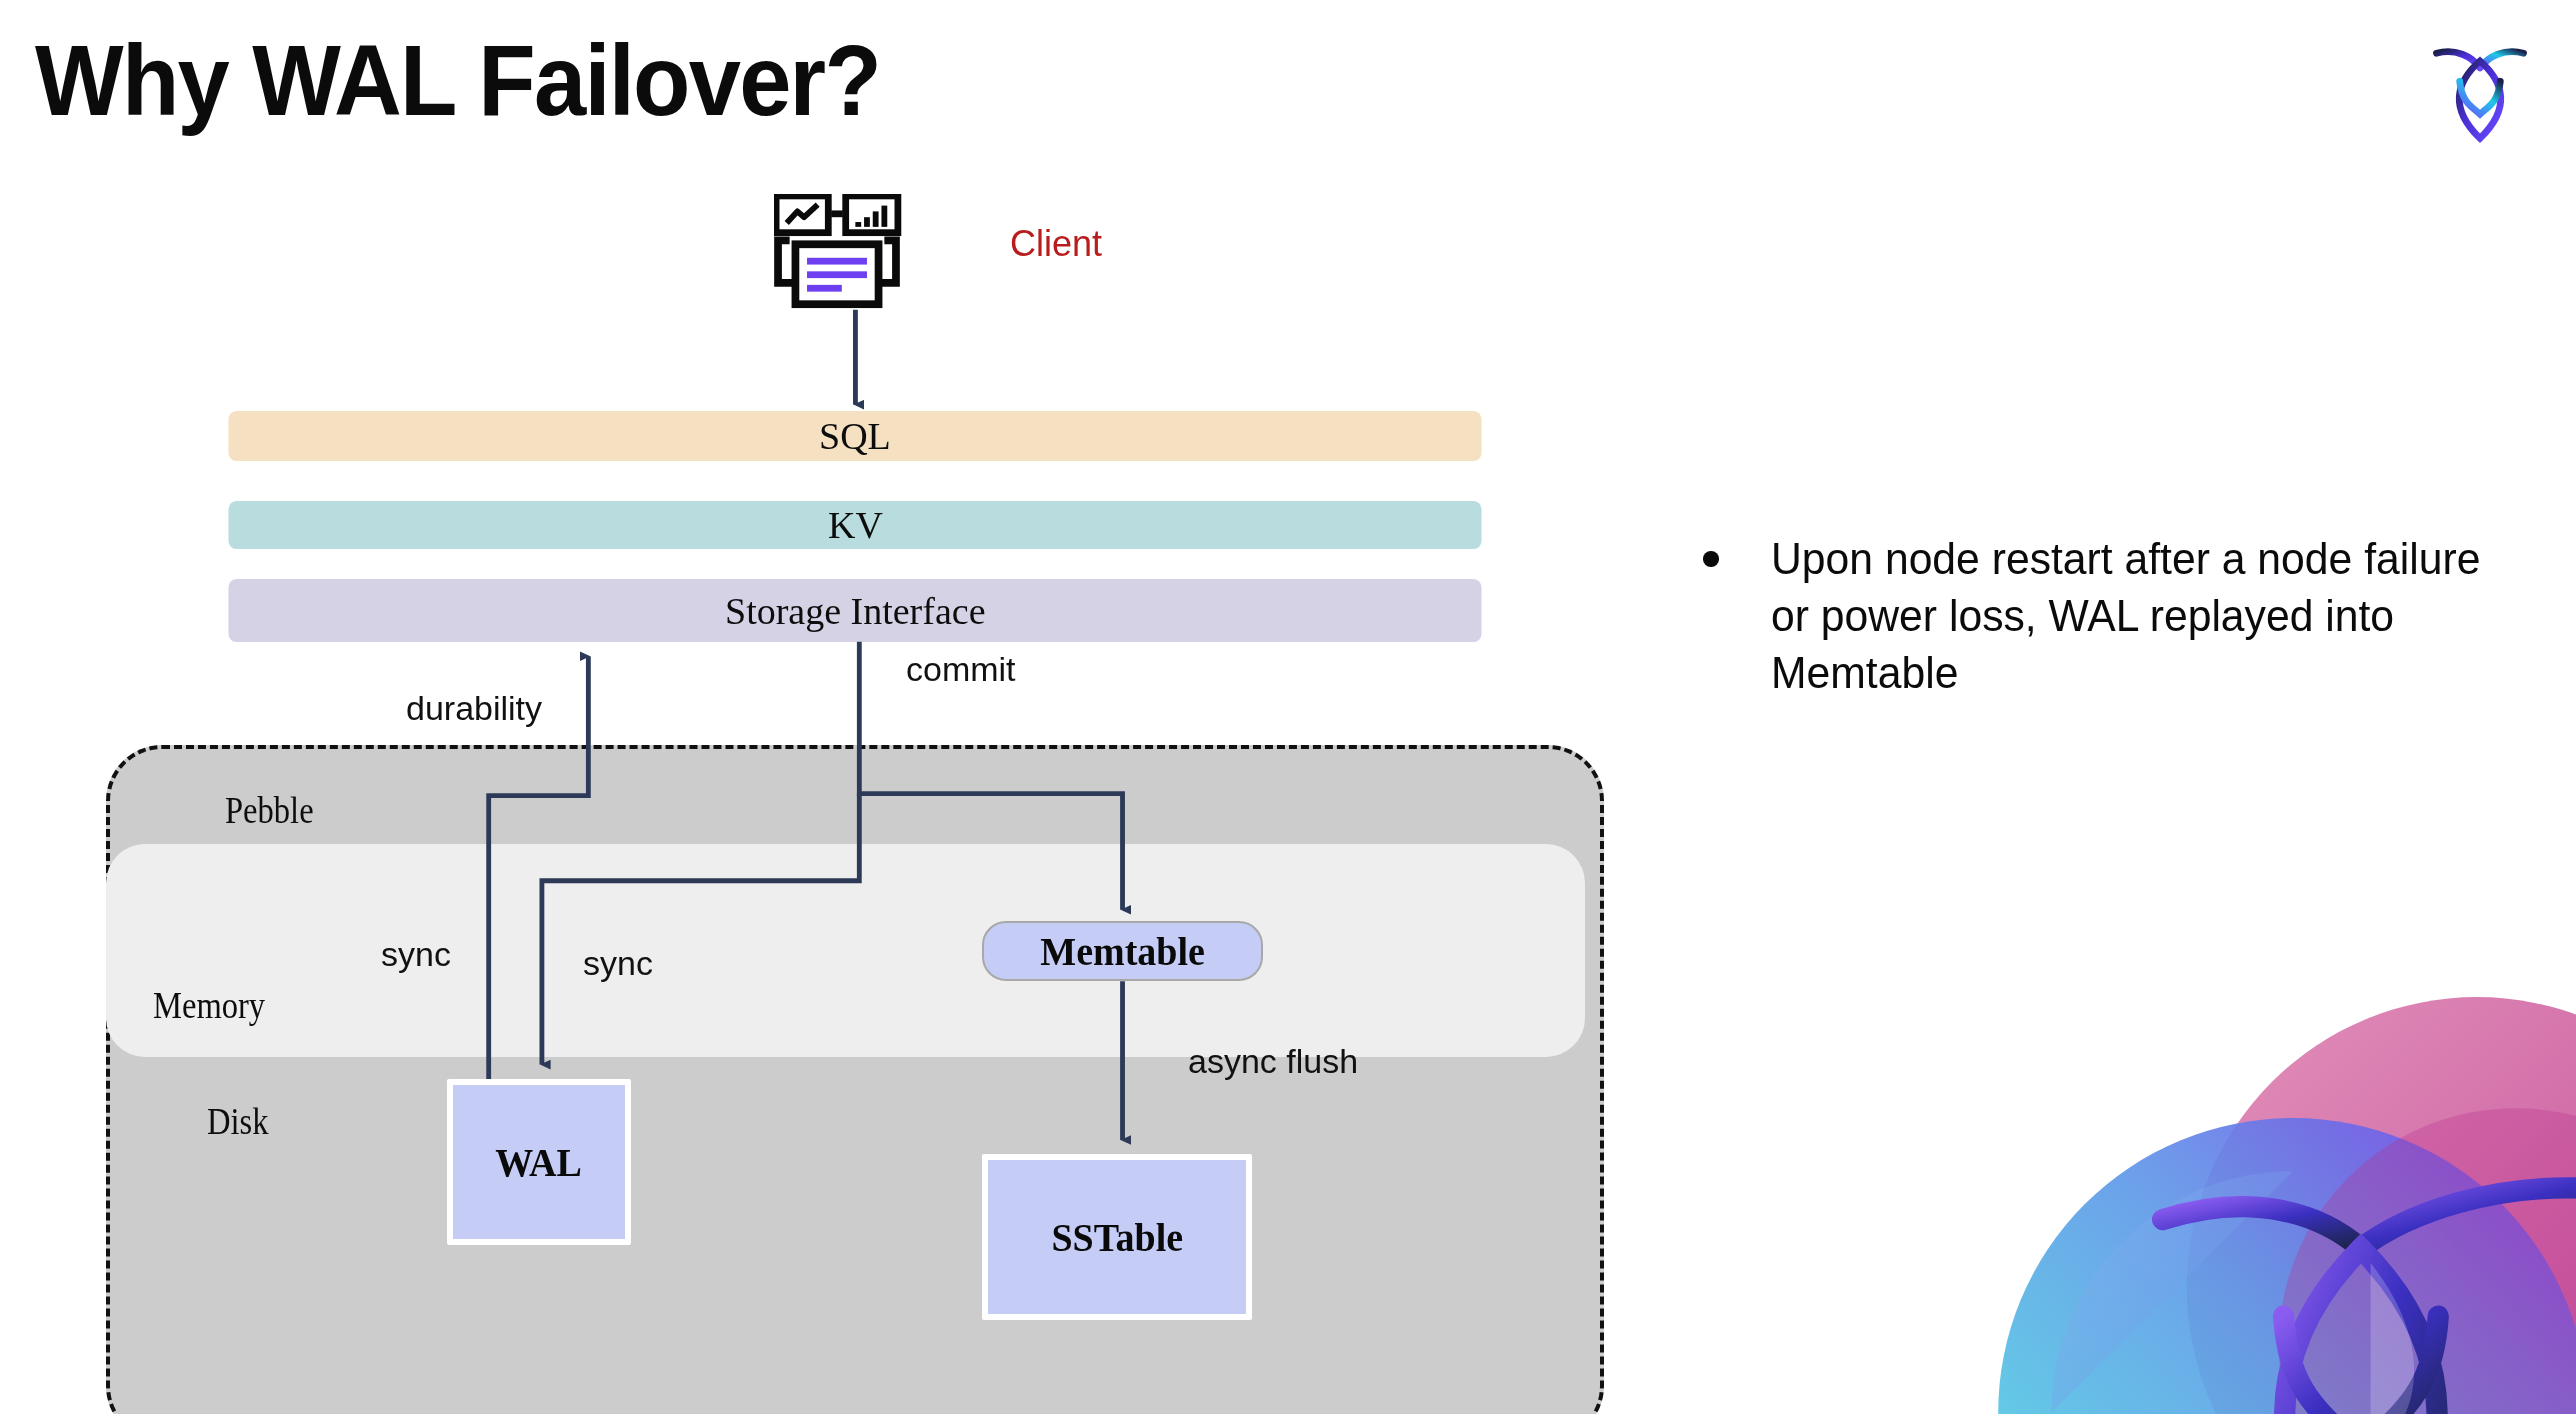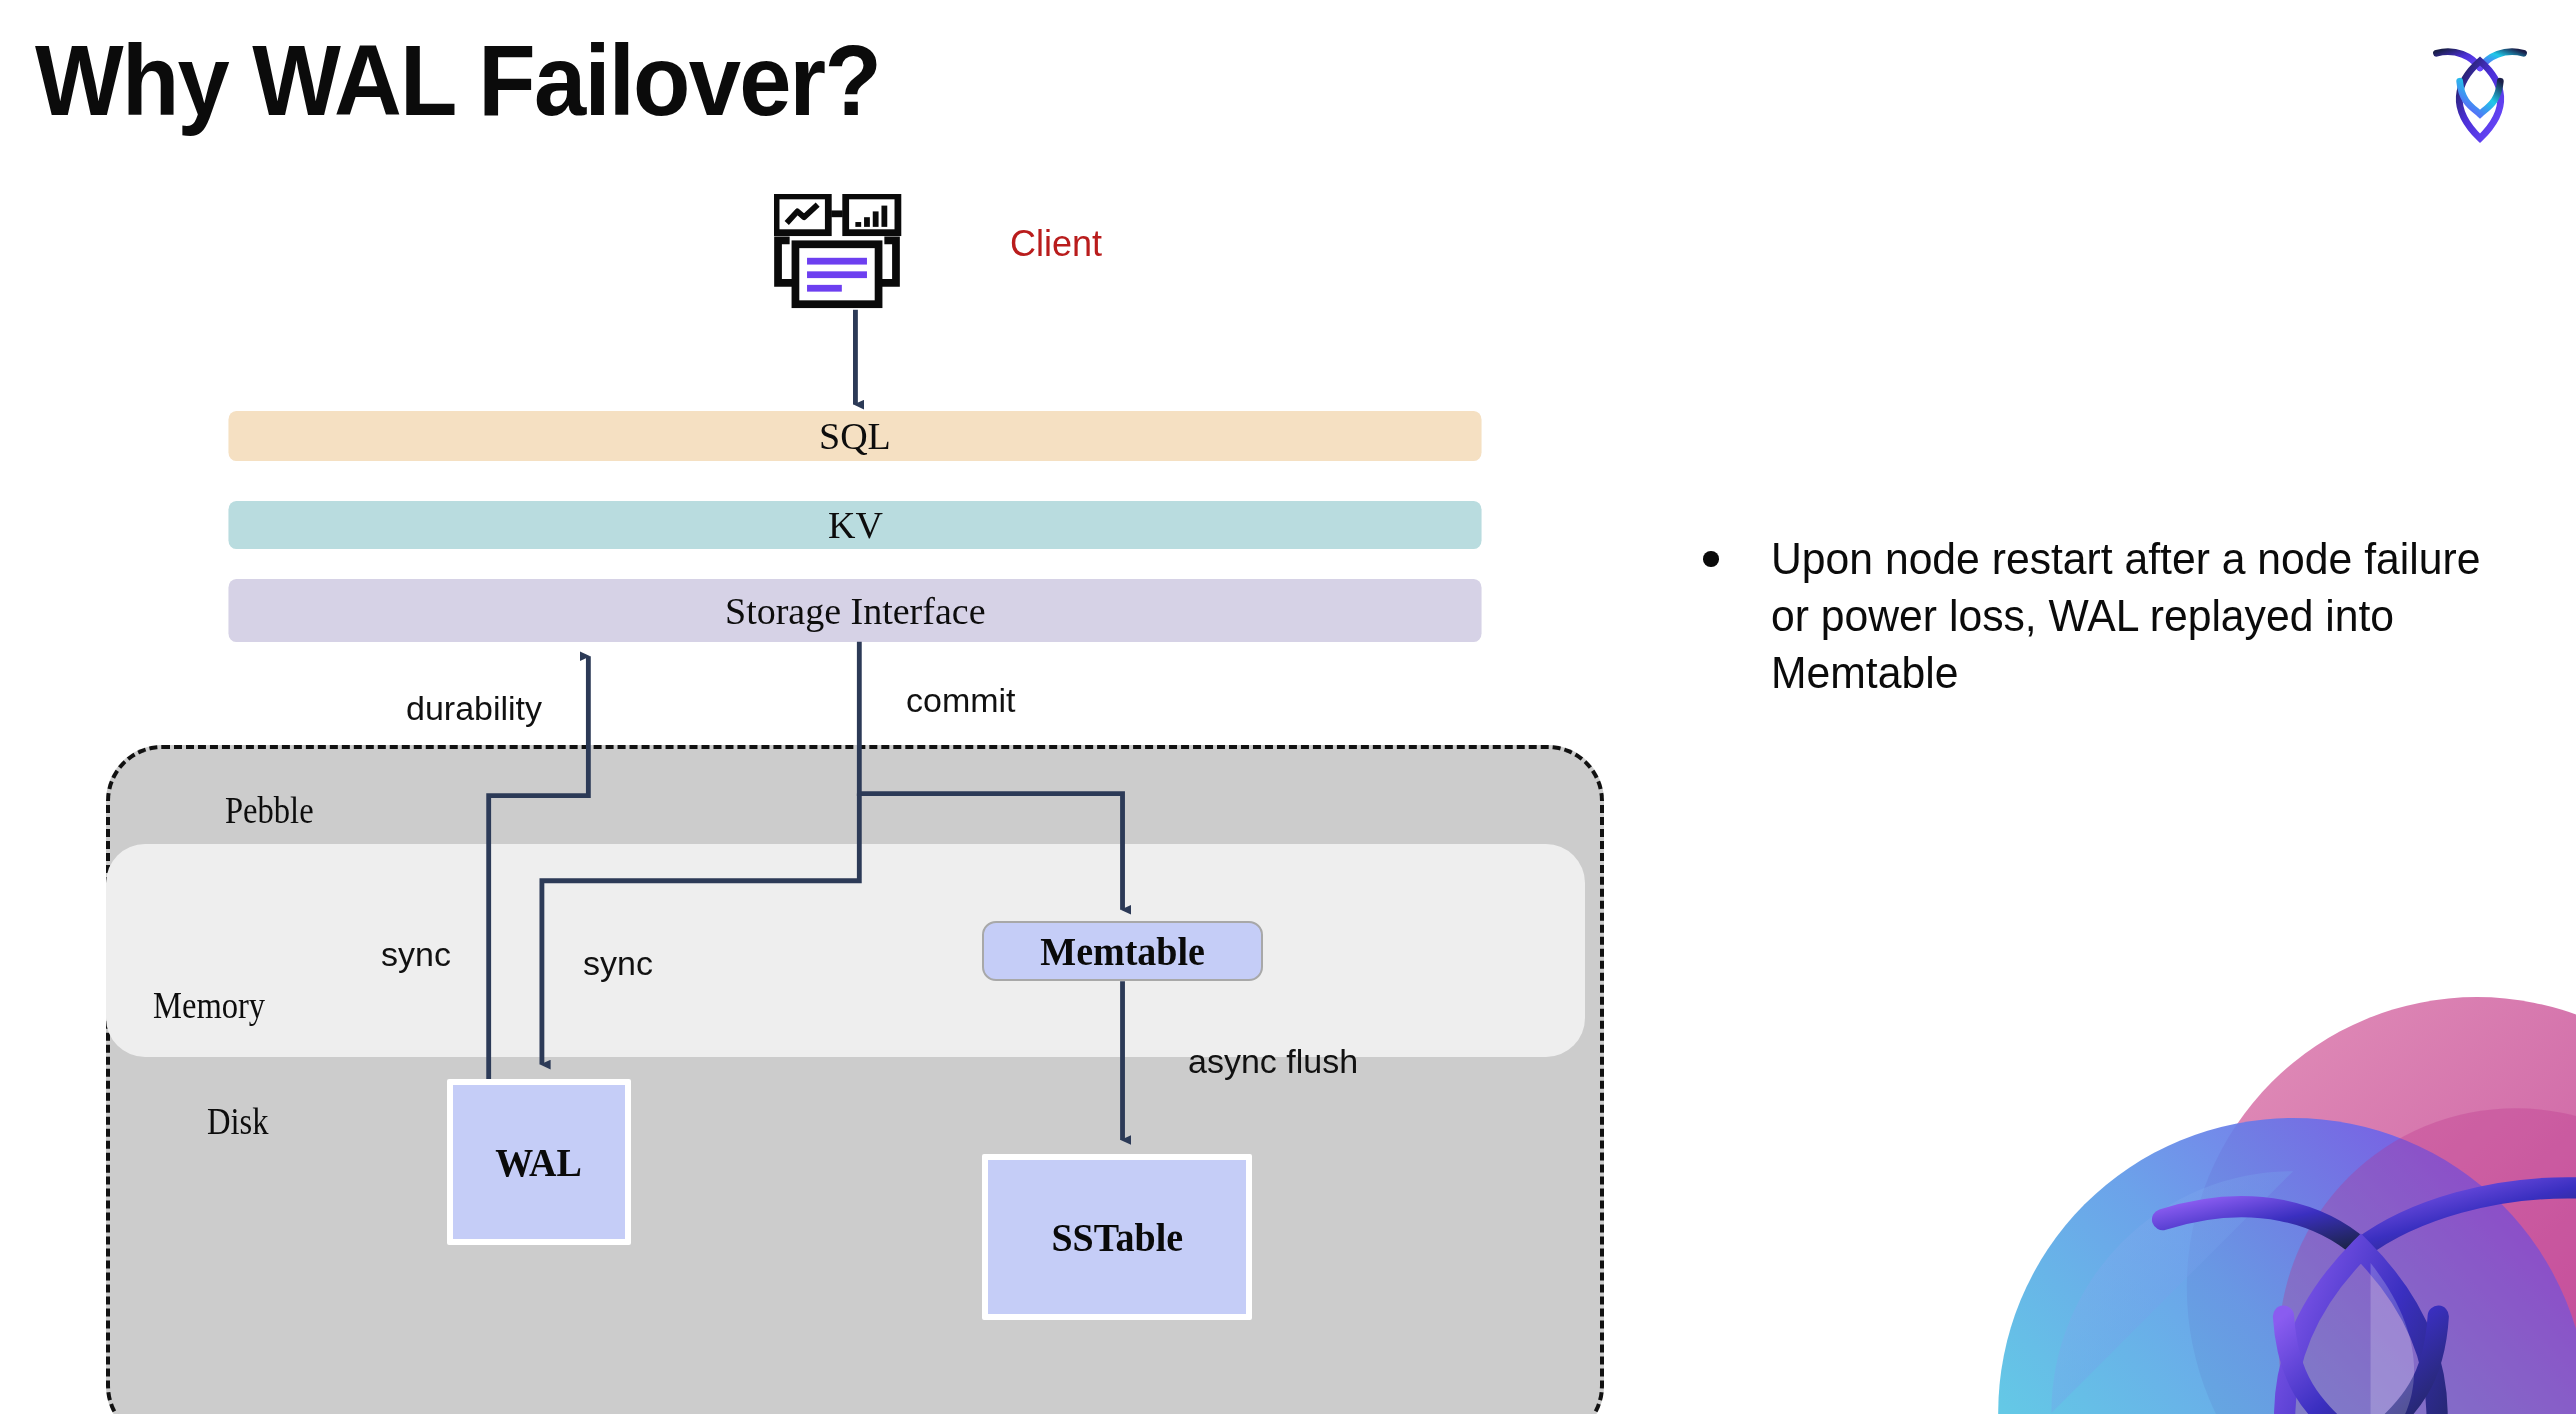--- a/index.html
+++ b/index.html
@@ -65,36 +65,36 @@
 
   
   .node-box{
     position:absolute;display:flex;align-items:center;justify-content:center;
     font-family:"Liberation Serif",serif;font-weight:bold;
     font-size:40px;color:#0a0a0a;
     background:#c5cdf7;border-radius:2px;box-sizing:border-box;
   }
   .node-box > span{display:block;transform:scaleX(0.95);}
   #node-memtable{left:982px;top:921px;width:281px;height:60px;
-                 border:2.9px solid #a8a8a8;border-radius:14px;}
+                 border:2.9px solid #a8a8a8;border-radius:24px;}
   #node-wal{left:447px;top:1079px;width:184px;height:166px;
             border:6.8px solid #ffffff;}
   #node-sstable{left:982px;top:1154px;width:270px;height:166px;
                 border:6.8px solid #ffffff;}
 
   
   #flow-layer{position:absolute;left:0;top:0;width:2576px;height:1415px;
               pointer-events:none;}
 
   
   .edge-label{
     position:absolute;font-size:34px;color:#111;white-space:nowrap;
   }
   #label-committed{left:406px;top:689px;}
-  #label-commit{left:906px;top:681px;}
+  #label-commit{left:906px;top:650px;}
   #label-sync-left{left:381px;top:935px;}
   #label-sync-right{left:583px;top:944px;}
   #label-async-flush{left:1188px;top:1042px;}
 
   
   #bullet-list{position:absolute;left:1703px;top:530px;width:832px;}
   .bullet-row{display:flex;align-items:flex-start;margin-bottom:39px;}
   .bullet-dot{
     flex:0 0 auto;width:15.5px;height:15.5px;border-radius:50%;
     background:#0a0a0a;margin-top:21px;margin-right:52px;

